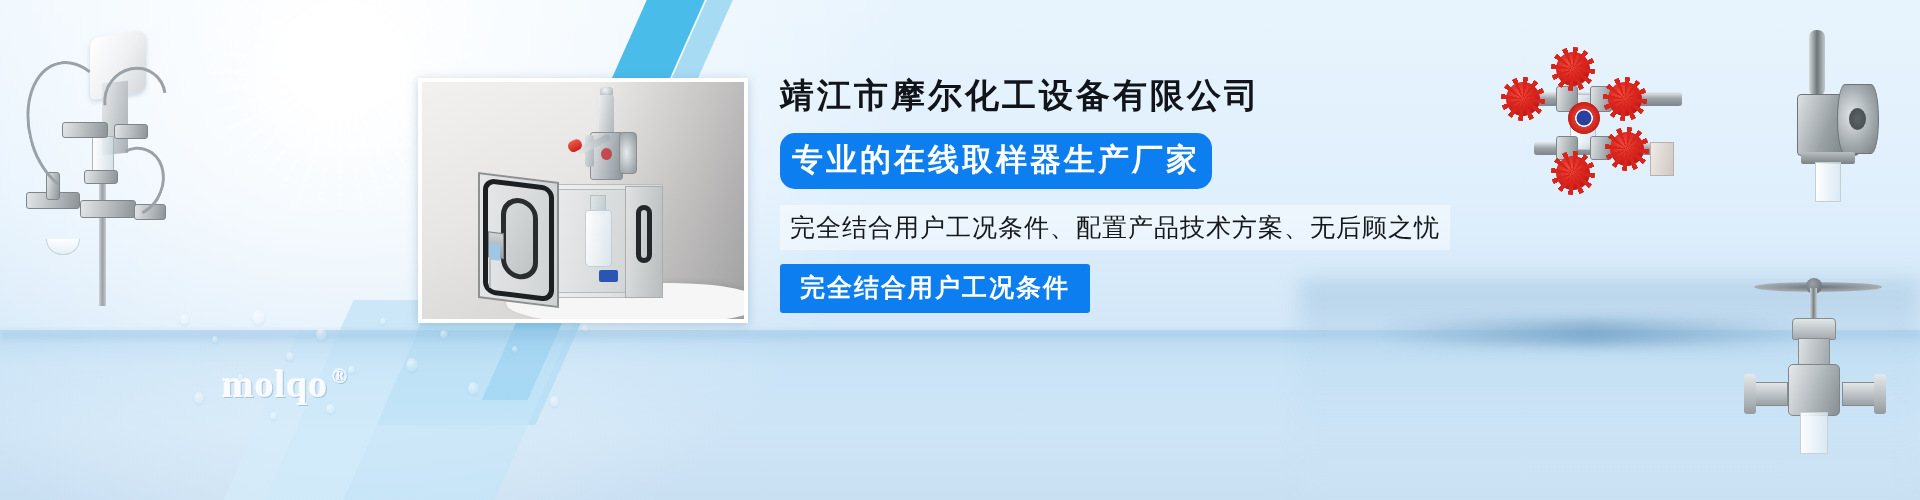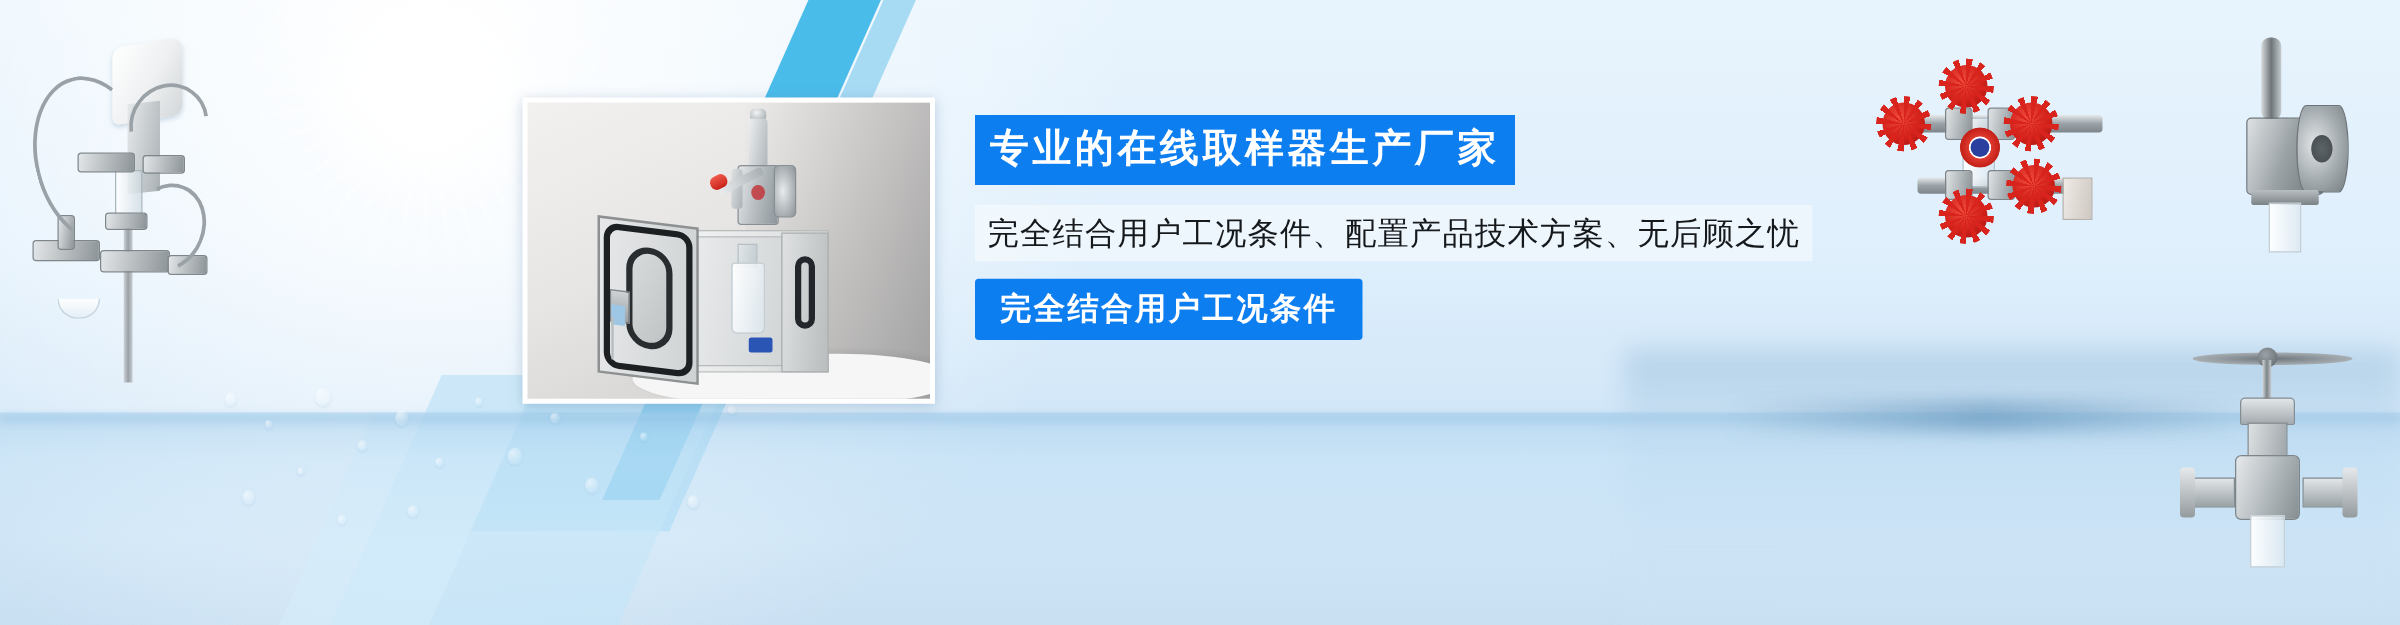--- a/index.html
+++ b/index.html
@@ -313,21 +313,21 @@
 
   .company-title {
     font-family:"Liberation Serif","DejaVu Serif",serif;
     font-size:34px; font-weight:700; color:#111418;
     letter-spacing:3px; line-height:1.2; white-space:nowrap;
   }
   .headline {
     display:inline-block; margin-top:16px;
     background:#0d7ef0; color:#ffffff;
     font-size:31px; font-weight:700; letter-spacing:3px;
-    padding:6px 12px 8px 12px; white-space:nowrap;
+    padding:6px 12px 8px 12px; white-space:nowrap;border-radius:15px;
   }
   .subline {
     display:inline-block; margin-top:16px;
     background:rgba(255,255,255,0.45);
     color:#16191c; font-size:25px; letter-spacing:1px;
     padding:6px 10px; white-space:nowrap;
   }
   .pill {
     display:inline-block; margin-top:14px;
     background:#0d7ef0; color:#ffffff;
@@ -483,25 +483,29 @@
     <div class="gr-neck"></div>
     <div class="gr-port gr-port-l"></div>
     <div class="gr-port gr-port-r"></div>
     <div class="gr-body"></div>
     <div class="gr-fl gr-fl-l"></div>
     <div class="gr-fl gr-fl-r"></div>
     <div class="gr-tube"></div>
   </div>
 
   <div class="text-block">
+    <div class="company-title">靖江市摩尔化工设备有限公司</div>
     <div>
       <span class="headline">专业的在线取样器生产厂家</span>
     </div>
     <div>
       <span class="subline">完全结合用户工况条件、配置产品技术方案、无后顾之忧</span>
     </div>
     <div>
       <span class="pill">完全结合用户工况条件</span>
     </div>
   </div>
 
+  <div class="watermark">
+    <span>molqo</span><span class="reg">®</span>
+  </div>
 
 </div>
 
 </body></html>

